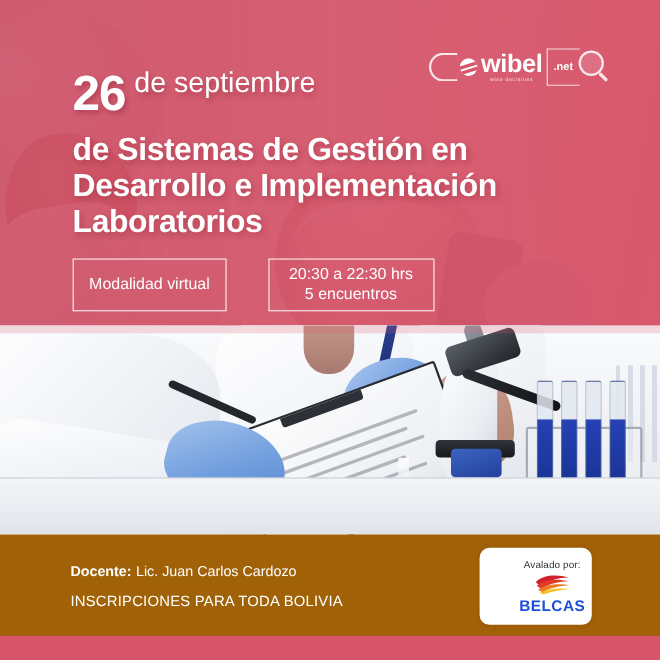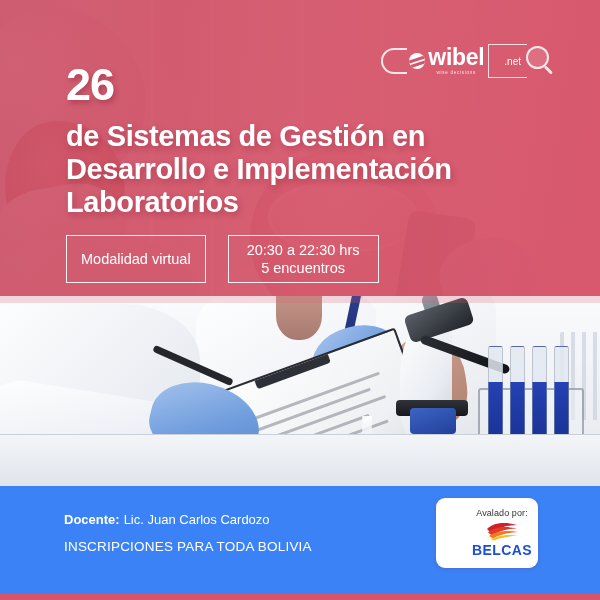--- a/index.html
+++ b/index.html
@@ -167,24 +167,24 @@
   .wl-tag {
     font-size: 4.6px;
     color: rgba(255,255,255,.82);
     letter-spacing: .7px;
     margin-top: 2px;
     text-align: center;
   }
   .wl-net {
     border: 1.5px solid rgba(255,255,255,.8);
     border-right: none;
-    padding: 3px 6px 3px 15px;
+    padding: 3px 6px 3px 5px;
     margin-left: 4px;
     font-size: 10px;
-    font-weight: 400;
+    font-weight: 700;
     color: #ffffff;
     align-self: stretch;
     display: flex;
     align-items: center;
   }
   .wl-mag {
     position: relative;
     width: 30px; height: 30px;
     margin-left: -1px;
   }
@@ -235,21 +235,21 @@
     font-size: 29px;
     font-weight: 800;
     line-height: 1.14;
     color: #ffffff;
     letter-spacing: -.4px;
     text-shadow: 2px 3px 6px rgba(120,20,40,.33);
   }
   .badges {
     display: flex;
     align-items: stretch;
-    gap: 22px;
+    gap: 38px;
     margin-top: 16px;
   }
   .badge {
     border: 1.6px solid rgba(255,255,255,.92);
     color: #ffffff;
     display: flex;
     flex-direction: column;
     justify-content: center;
     text-align: center;
   }
@@ -487,22 +487,22 @@
     left: 0; right: 0; top: 0;
     height: 7px;
     background: rgba(214,85,106,.22);
   }
 
   
   .footer {
     position: absolute;
     left: 0; top: 486px;
     width: 600px;
-    height: 108px;
-    background: #3b82f6;
+    height: 92px;
+    background: #a16207;
   }
   .footer-text {
     position: absolute;
     left: 64px; top: 26px;
     color: #ffffff;
   }
   .docente-row {
     font-size: 13px;
     line-height: 1.2;
     white-space: nowrap;
@@ -588,20 +588,21 @@
       <span class="wl-mag">
         <span class="wl-mag-ring"></span>
         <span class="wl-mag-handle"></span>
       </span>
     </div>
 
     <div class="hero-text">
 
       <div class="date-line">
         <span class="date-num">26</span>
+        <span class="date-month">de septiembre</span>
       </div>
 
       <h1 class="title">
         <div>de Sistemas de Gestión en</div>
         <div>Desarrollo e Implementación</div>
         <div>Laboratorios</div>
       </h1>
 
       <div class="badges">
         <div class="badge badge-virtual">

